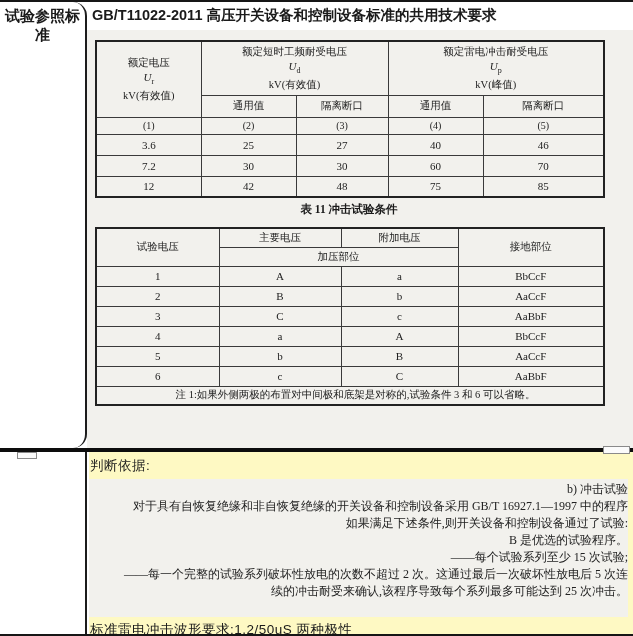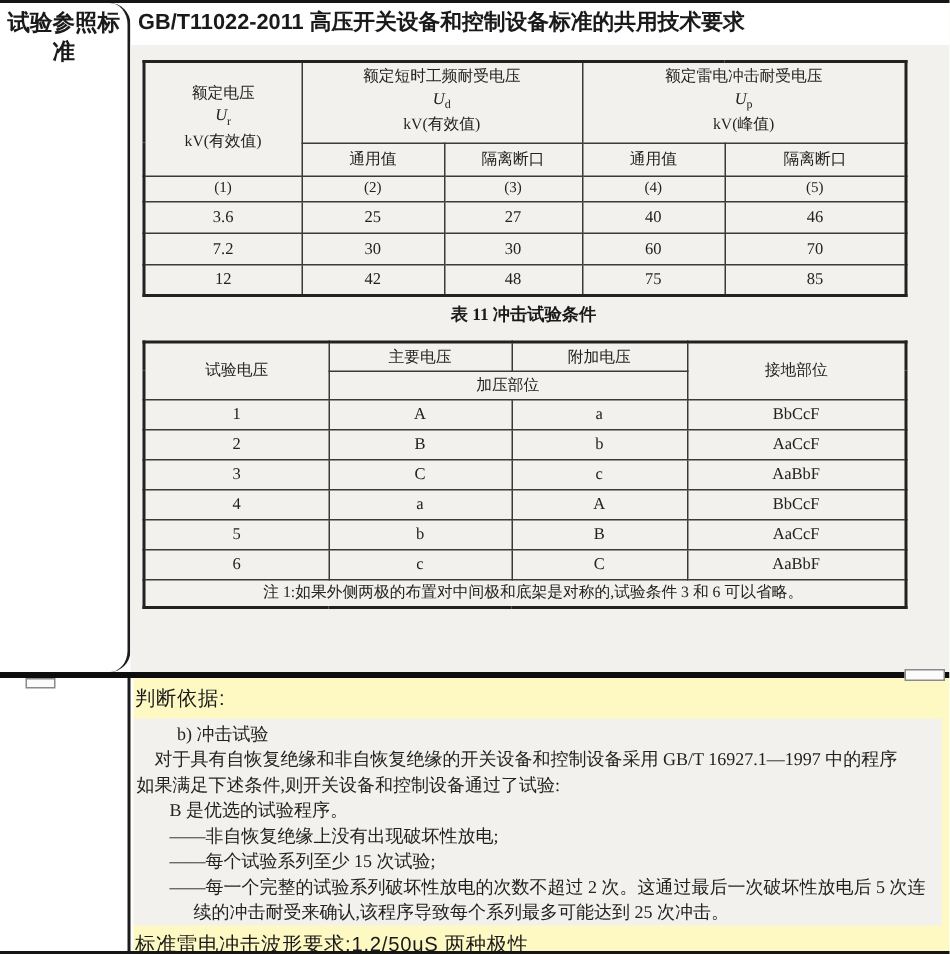--- a/index.html
+++ b/index.html
@@ -70,21 +70,21 @@
   }
   .judgment {
     position:absolute; left:89px; top:450px; width:544px; height:184px; background:#fef9c3;
   }
   .judgment-heading { padding:5px 0 0 1px; font-size:13.5px; letter-spacing:0.5px; }
   .scan-paragraph {
     margin:4px 4px 0 0; width:539px; height:138px;
     background:#f2f1ed; padding-top:2px; overflow:hidden;
     font-family:"Liberation Serif", serif; font-size:12px; color:#222;
   }
-  .scan-line { line-height:17px; white-space:nowrap; }
+  .scan-line { line-height:17px; white-space:nowrap;text-align:right; }
   .scan-line:nth-child(1) { padding-left:29px; }
   .scan-line:nth-child(2) { padding-left:14px; }
   .scan-line:nth-child(3) { padding-left:2px; }
   .scan-line:nth-child(4) { padding-left:24px; }
   .scan-line:nth-child(5) { padding-left:24px; }
   .scan-line:nth-child(6) { padding-left:24px; }
   .scan-line:nth-child(7) { padding-left:24px; }
   .scan-line:nth-child(8) { padding-left:40px; }
   .judgment-footer { margin-top:4px; padding-left:1px; font-size:13.5px; letter-spacing:0.5px; }
 </style>
@@ -232,21 +232,20 @@
   <div class="bottom-left-cell"></div>
 
   <div class="judgment">
     <div class="judgment-heading">判断依据:</div>
 
     <div class="scan-paragraph">
       <div class="scan-line">b)  冲击试验</div>
       <div class="scan-line">对于具有自恢复绝缘和非自恢复绝缘的开关设备和控制设备采用 GB/T 16927.1—1997 中的程序</div>
       <div class="scan-line">如果满足下述条件,则开关设备和控制设备通过了试验:</div>
       <div class="scan-line">B 是优选的试验程序。</div>
-      <div class="scan-line">——非自恢复绝缘上没有出现破坏性放电;</div>
       <div class="scan-line">——每个试验系列至少 15 次试验;</div>
       <div class="scan-line">——每一个完整的试验系列破坏性放电的次数不超过 2 次。这通过最后一次破坏性放电后 5 次连</div>
       <div class="scan-line">续的冲击耐受来确认,该程序导致每个系列最多可能达到 25 次冲击。</div>
     </div>
 
     <div class="judgment-footer">标准雷电冲击波形要求:1.2/50uS 两种极性</div>
   </div>
 
 </div>
 

